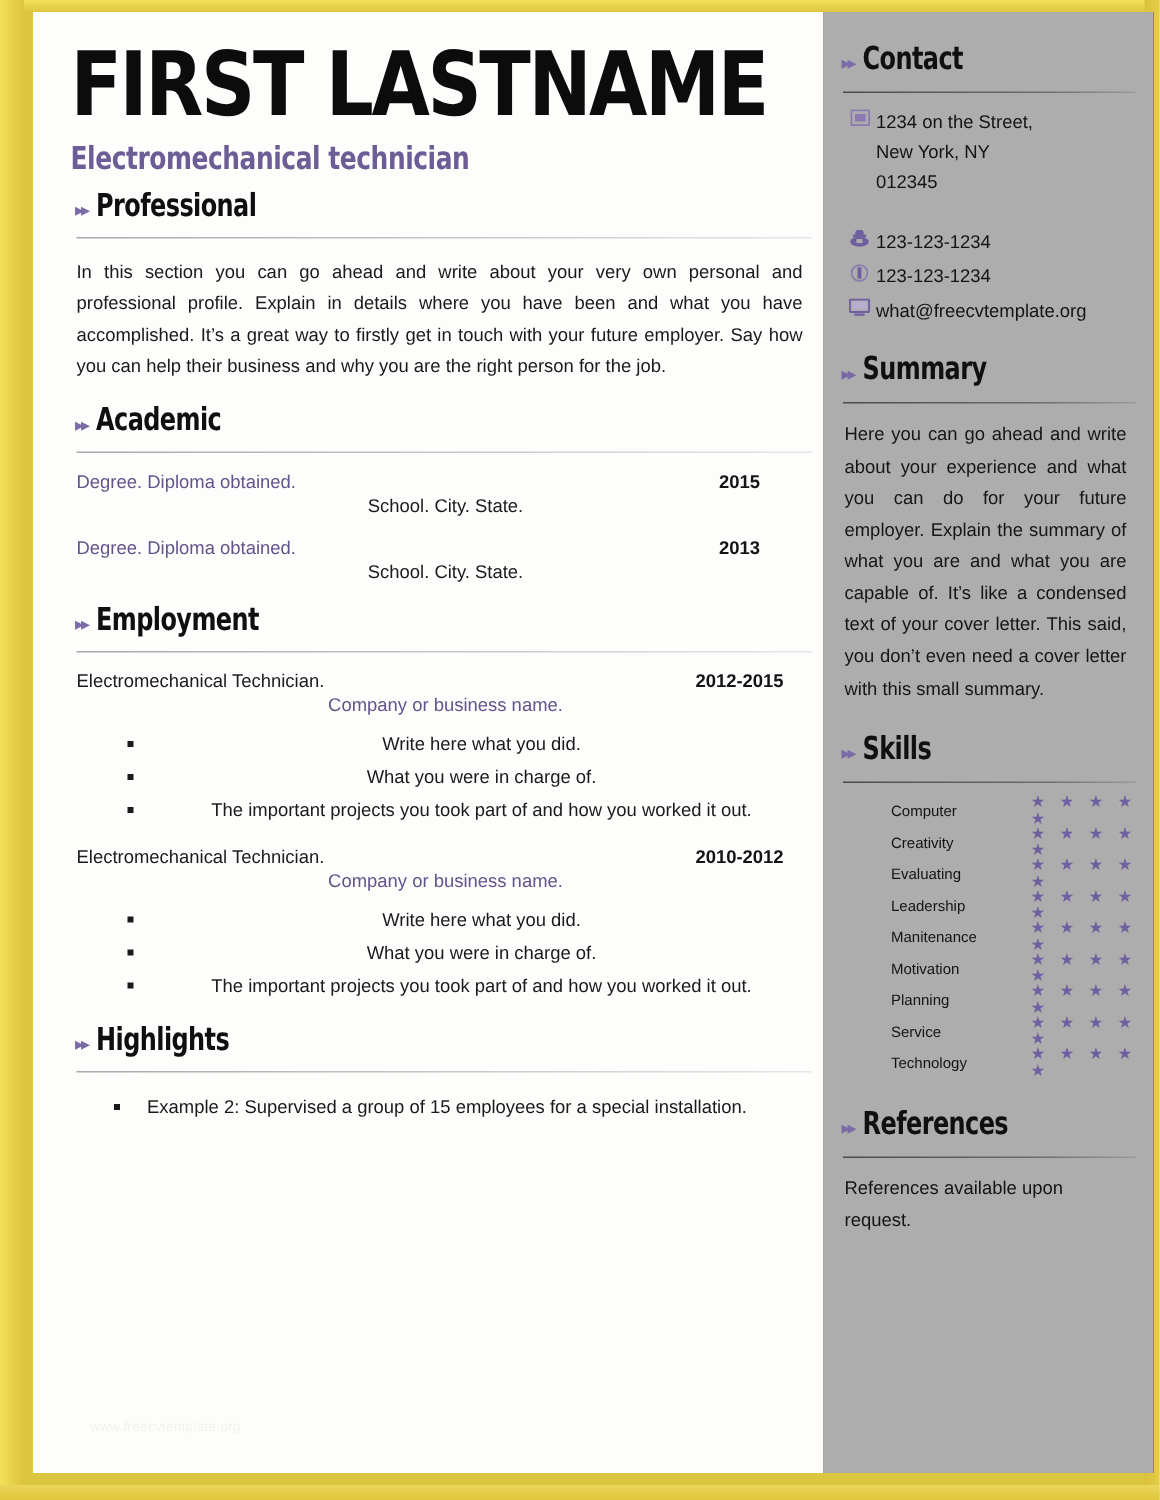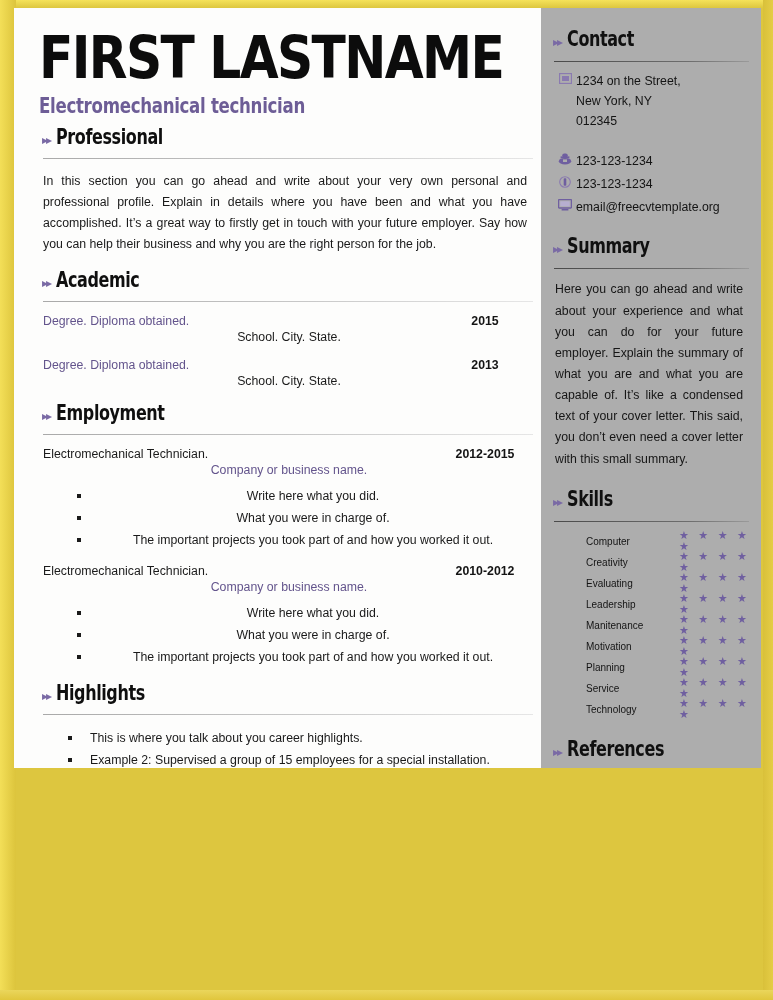--- a/index.html
+++ b/index.html
@@ -44,23 +44,23 @@
   }
   #border-right {
     position: absolute; right: 0; top: 0;
     width: 10px; height: 1000px;
     background: linear-gradient(to left, #e5cd46 0%, #d9c03a 100%);
   }
 
   
   #sheet {
     position: absolute;
-    left: 14px; top: 8px;
+    left: 22px; top: 8px;
     width: 747px;
-    height: 760px;
+    height: 974px;
     background: #7f1d1d;
     overflow: hidden;
   }
 
   
   #main-col {
     position: absolute;
     left: 0; top: 0;
     width: 527px;
     height: 982px;
@@ -388,21 +388,20 @@
           <li>The important projects you took part of and how you worked it out.</li>
         </ul>
       </div>
 
       <div class="sec-head">
         <span class="arrows">▸▸</span>
         <span class="sec-title">Highlights</span>
       </div>
       <div class="divider"></div>
       <ul class="bullets" style="margin-top:13px">
-        <li>This is where you talk about you career highlights.</li>
         <li>Example 2: Supervised a group of 15 employees for a special installation.</li>
       </ul>
 
       <div class="watermark">www.freecvtemplate.org</div>
     </div>
 
     <div id="sidebar">
 
       <div class="side-head">
         <span class="arrows">▸▸</span>
@@ -449,21 +448,21 @@
         </div>
 
         <div class="contact-row">
           <span class="contact-icon">
             <svg width="14" height="12" viewBox="0 0 14 12">
               <rect x="0.6" y="0.6" width="12.8" height="8.4" rx="0.6" fill="none" stroke="#6f5fa0" stroke-width="1.3"></rect>
               <rect x="2.3" y="2.3" width="9.4" height="5" fill="#b7aed0"></rect>
               <rect x="3.6" y="10" width="6.8" height="1.5" fill="#6f5fa0"></rect>
             </svg>
           </span>
-          <span class="contact-text">email@freecvtemplate.org</span>
+          <span class="contact-text">what@freecvtemplate.org</span>
         </div>
       </div>
 
       <div class="side-head">
         <span class="arrows">▸▸</span>
         <span class="sec-title">Summary</span>
       </div>
       <div class="side-divider"></div>
       <p class="side-para">Here you can go ahead and write about your experience and what you can do for your future employer. Explain the summary of what you are and what you are capable of. It’s like a condensed text of your cover letter. This said, you don’t even need a cover letter with this small summary.</p>
 

